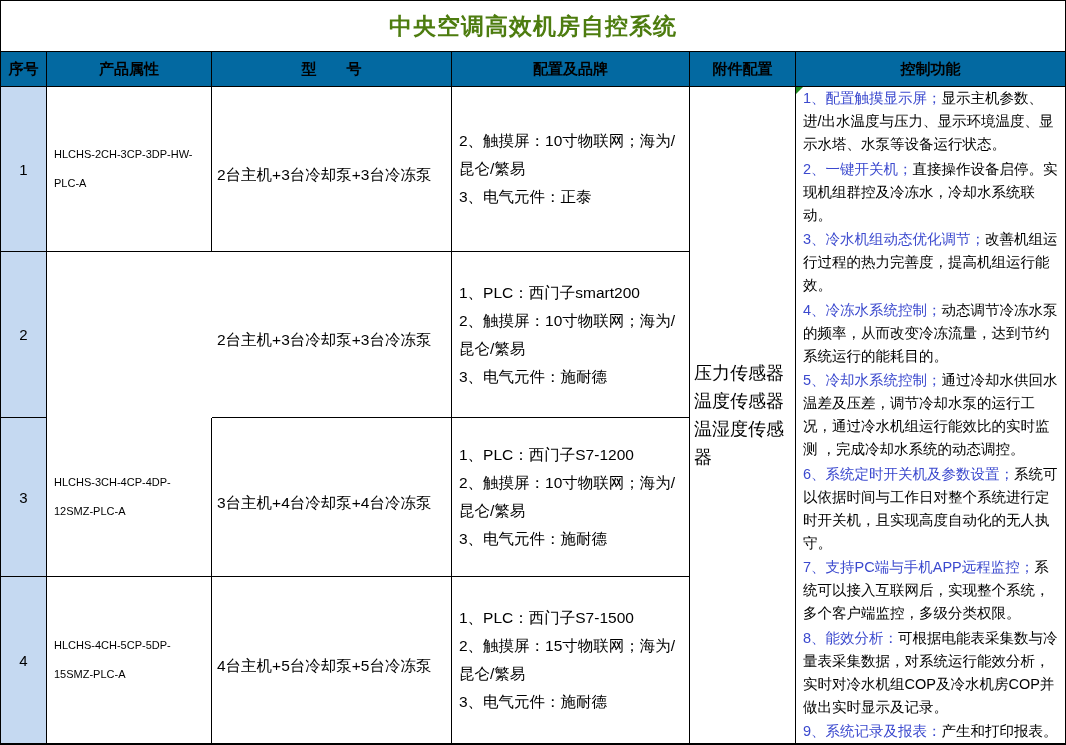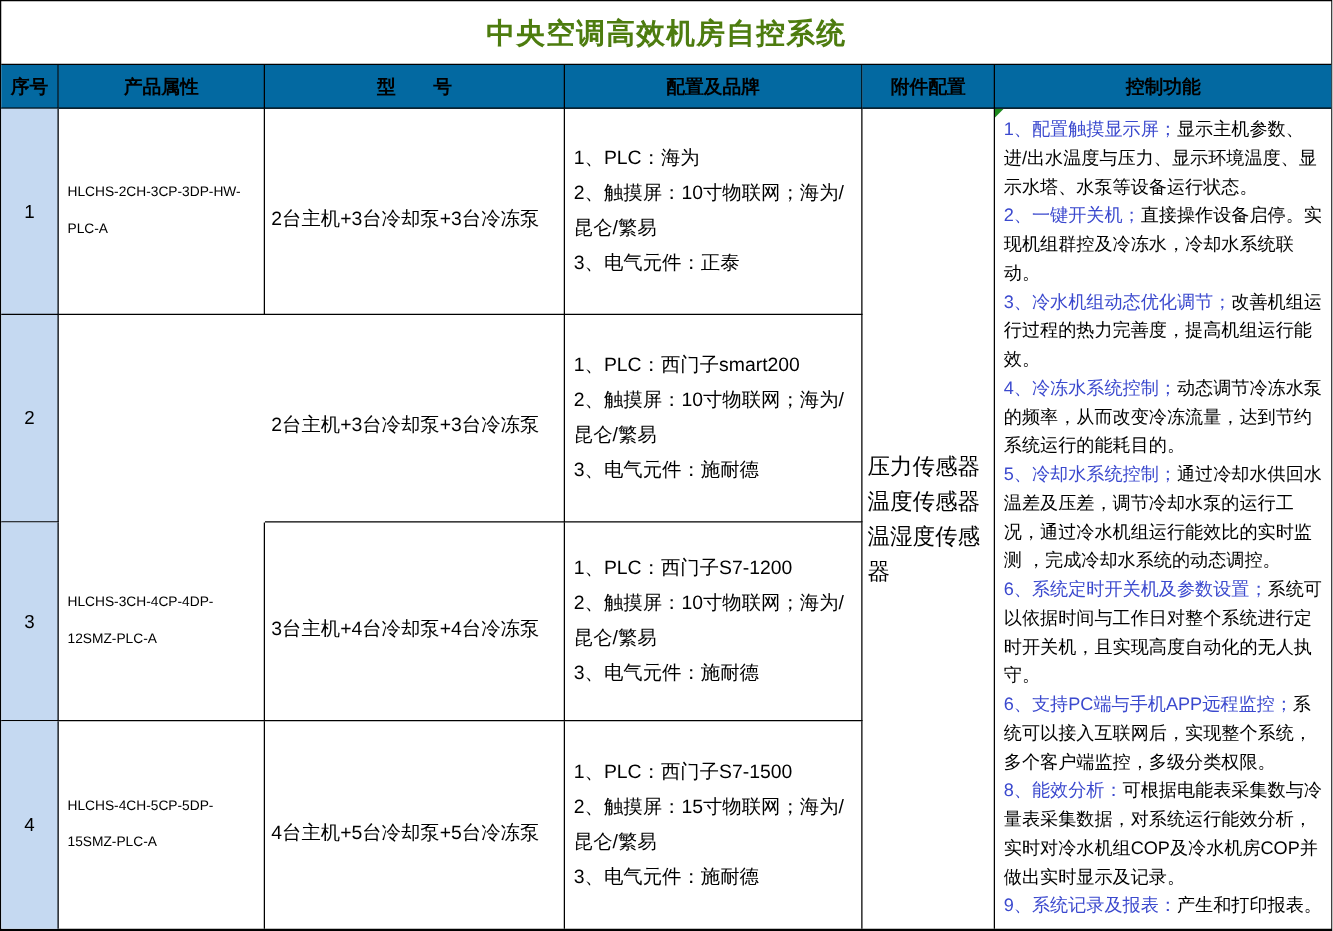--- a/index.html
+++ b/index.html
@@ -63,21 +63,21 @@
     font-size: 15.5px; line-height: 28px;
     padding: 0 2px 0 7px;
   }
   .accessories {
     display: flex; flex-direction: column; justify-content: center;
     font-size: 18px; line-height: 28px;
     padding-left: 4px;
   }
   .functions {
     position: relative;
-    display: flex; flex-direction: column; justify-content: center;
+    display: flex; flex-direction: column; justify-content: space-between;
     font-size: 14.5px; line-height: 23px;
     padding: 0 4px 0 7px;
   }
   .fn-lead { color: #3B49CE; }
   .fn-body { color: #000; }
   .err-marker {
     position: absolute; top: 0; left: 0;
     width: 0; height: 0;
     border-top: 7px solid #1E8A1E;
     border-right: 7px solid transparent;
@@ -96,21 +96,20 @@
   <div class="cell th">产品属性</div>
   <div class="cell th">型　　号</div>
   <div class="cell th">配置及品牌</div>
   <div class="cell th">附件配置</div>
   <div class="cell th last-col">控制功能</div>
 
   <div class="cell idx" style="grid-row:3;grid-column:1">1</div>
   <div class="cell model" style="grid-row:3;grid-column:2">HLCHS-2CH-3CP-3DP-HW-PLC-A</div>
   <div class="cell attr" style="grid-row:3;grid-column:3">2台主机+3台冷却泵+3台冷冻泵</div>
   <div class="cell config" style="grid-row:3;grid-column:4">
-    <div>1、PLC：海为</div>
     <div>2、触摸屏：10寸物联网；海为/昆仑/繁易</div>
     <div>3、电气元件：正泰</div>
   </div>
 
   <div class="cell idx" style="grid-row:4;grid-column:1">2</div>
   <div class="cell attr" style="grid-row:4;grid-column:3">2台主机+3台冷却泵+3台冷冻泵</div>
   <div class="cell config" style="grid-row:4;grid-column:4">
     <div>1、PLC：西门子smart200</div>
     <div>2、触摸屏：10寸物联网；海为/昆仑/繁易</div>
     <div>3、电气元件：施耐德</div>
@@ -141,18 +140,18 @@
   </div>
 
   <div class="cell functions last-col last-row" style="grid-row:3 / span 4;grid-column:6">
     <span class="err-marker"></span>
     <div><span class="fn-lead">1、配置触摸显示屏；</span><span class="fn-body">显示主机参数、进/出水温度与压力、显示环境温度、显示水塔、水泵等设备运行状态。</span></div>
     <div><span class="fn-lead">2、一键开关机；</span><span class="fn-body">直接操作设备启停。实现机组群控及冷冻水，冷却水系统联动。</span></div>
     <div><span class="fn-lead">3、冷水机组动态优化调节；</span><span class="fn-body">改善机组运行过程的热力完善度，提高机组运行能效。</span></div>
     <div><span class="fn-lead">4、冷冻水系统控制；</span><span class="fn-body">动态调节冷冻水泵的频率，从而改变冷冻流量，达到节约系统运行的能耗目的。</span></div>
     <div><span class="fn-lead">5、冷却水系统控制；</span><span class="fn-body">通过冷却水供回水温差及压差，调节冷却水泵的运行工况，通过冷水机组运行能效比的实时监测 ，完成冷却水系统的动态调控。</span></div>
     <div><span class="fn-lead">6、系统定时开关机及参数设置；</span><span class="fn-body">系统可以依据时间与工作日对整个系统进行定时开关机，且实现高度自动化的无人执守。</span></div>
-    <div><span class="fn-lead">6、支持PC端与手机APP远程监控；</span><span class="fn-body">系统可以接入互联网后，实现整个系统，多个客户端监控，多级分类权限。</span></div>
+    <div><span class="fn-lead">7、支持PC端与手机APP远程监控；</span><span class="fn-body">系统可以接入互联网后，实现整个系统，多个客户端监控，多级分类权限。</span></div>
     <div><span class="fn-lead">8、能效分析：</span><span class="fn-body">可根据电能表采集数与冷量表采集数据，对系统运行能效分析，实时对冷水机组COP及冷水机房COP并做出实时显示及记录。</span></div>
     <div><span class="fn-lead">9、系统记录及报表：</span><span class="fn-body">产生和打印报表。</span></div>
   </div>
 
 </div>
 
 </body></html>

